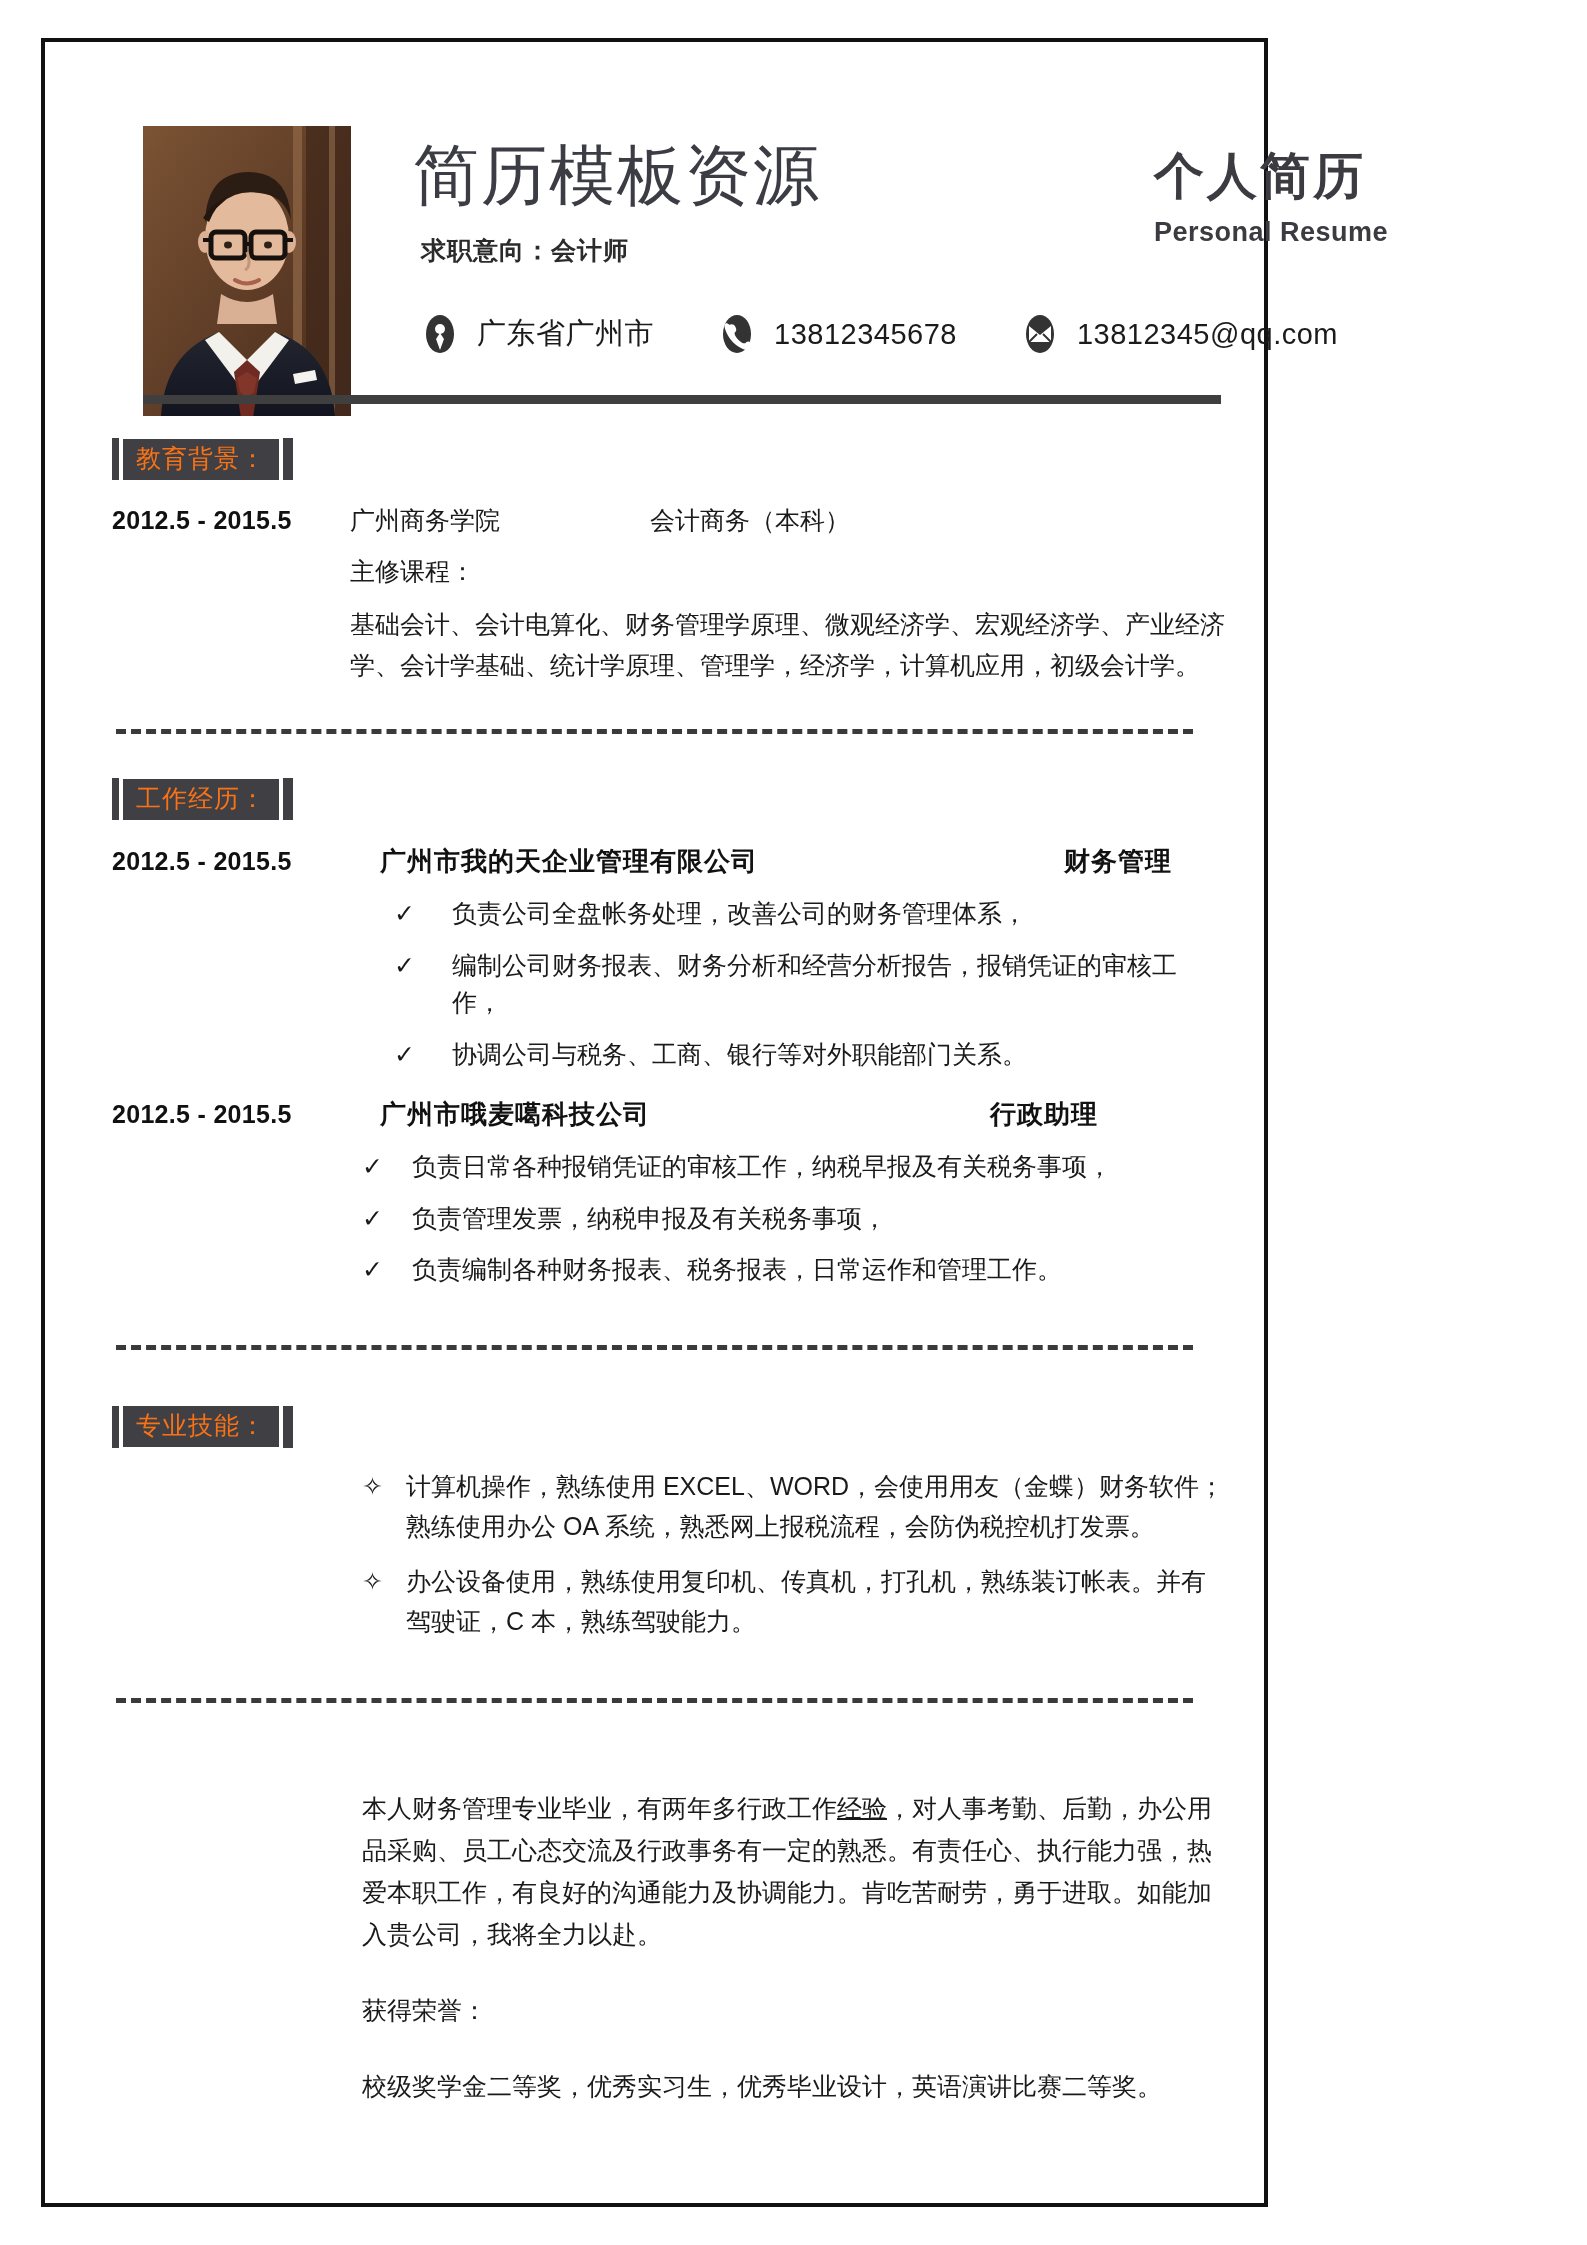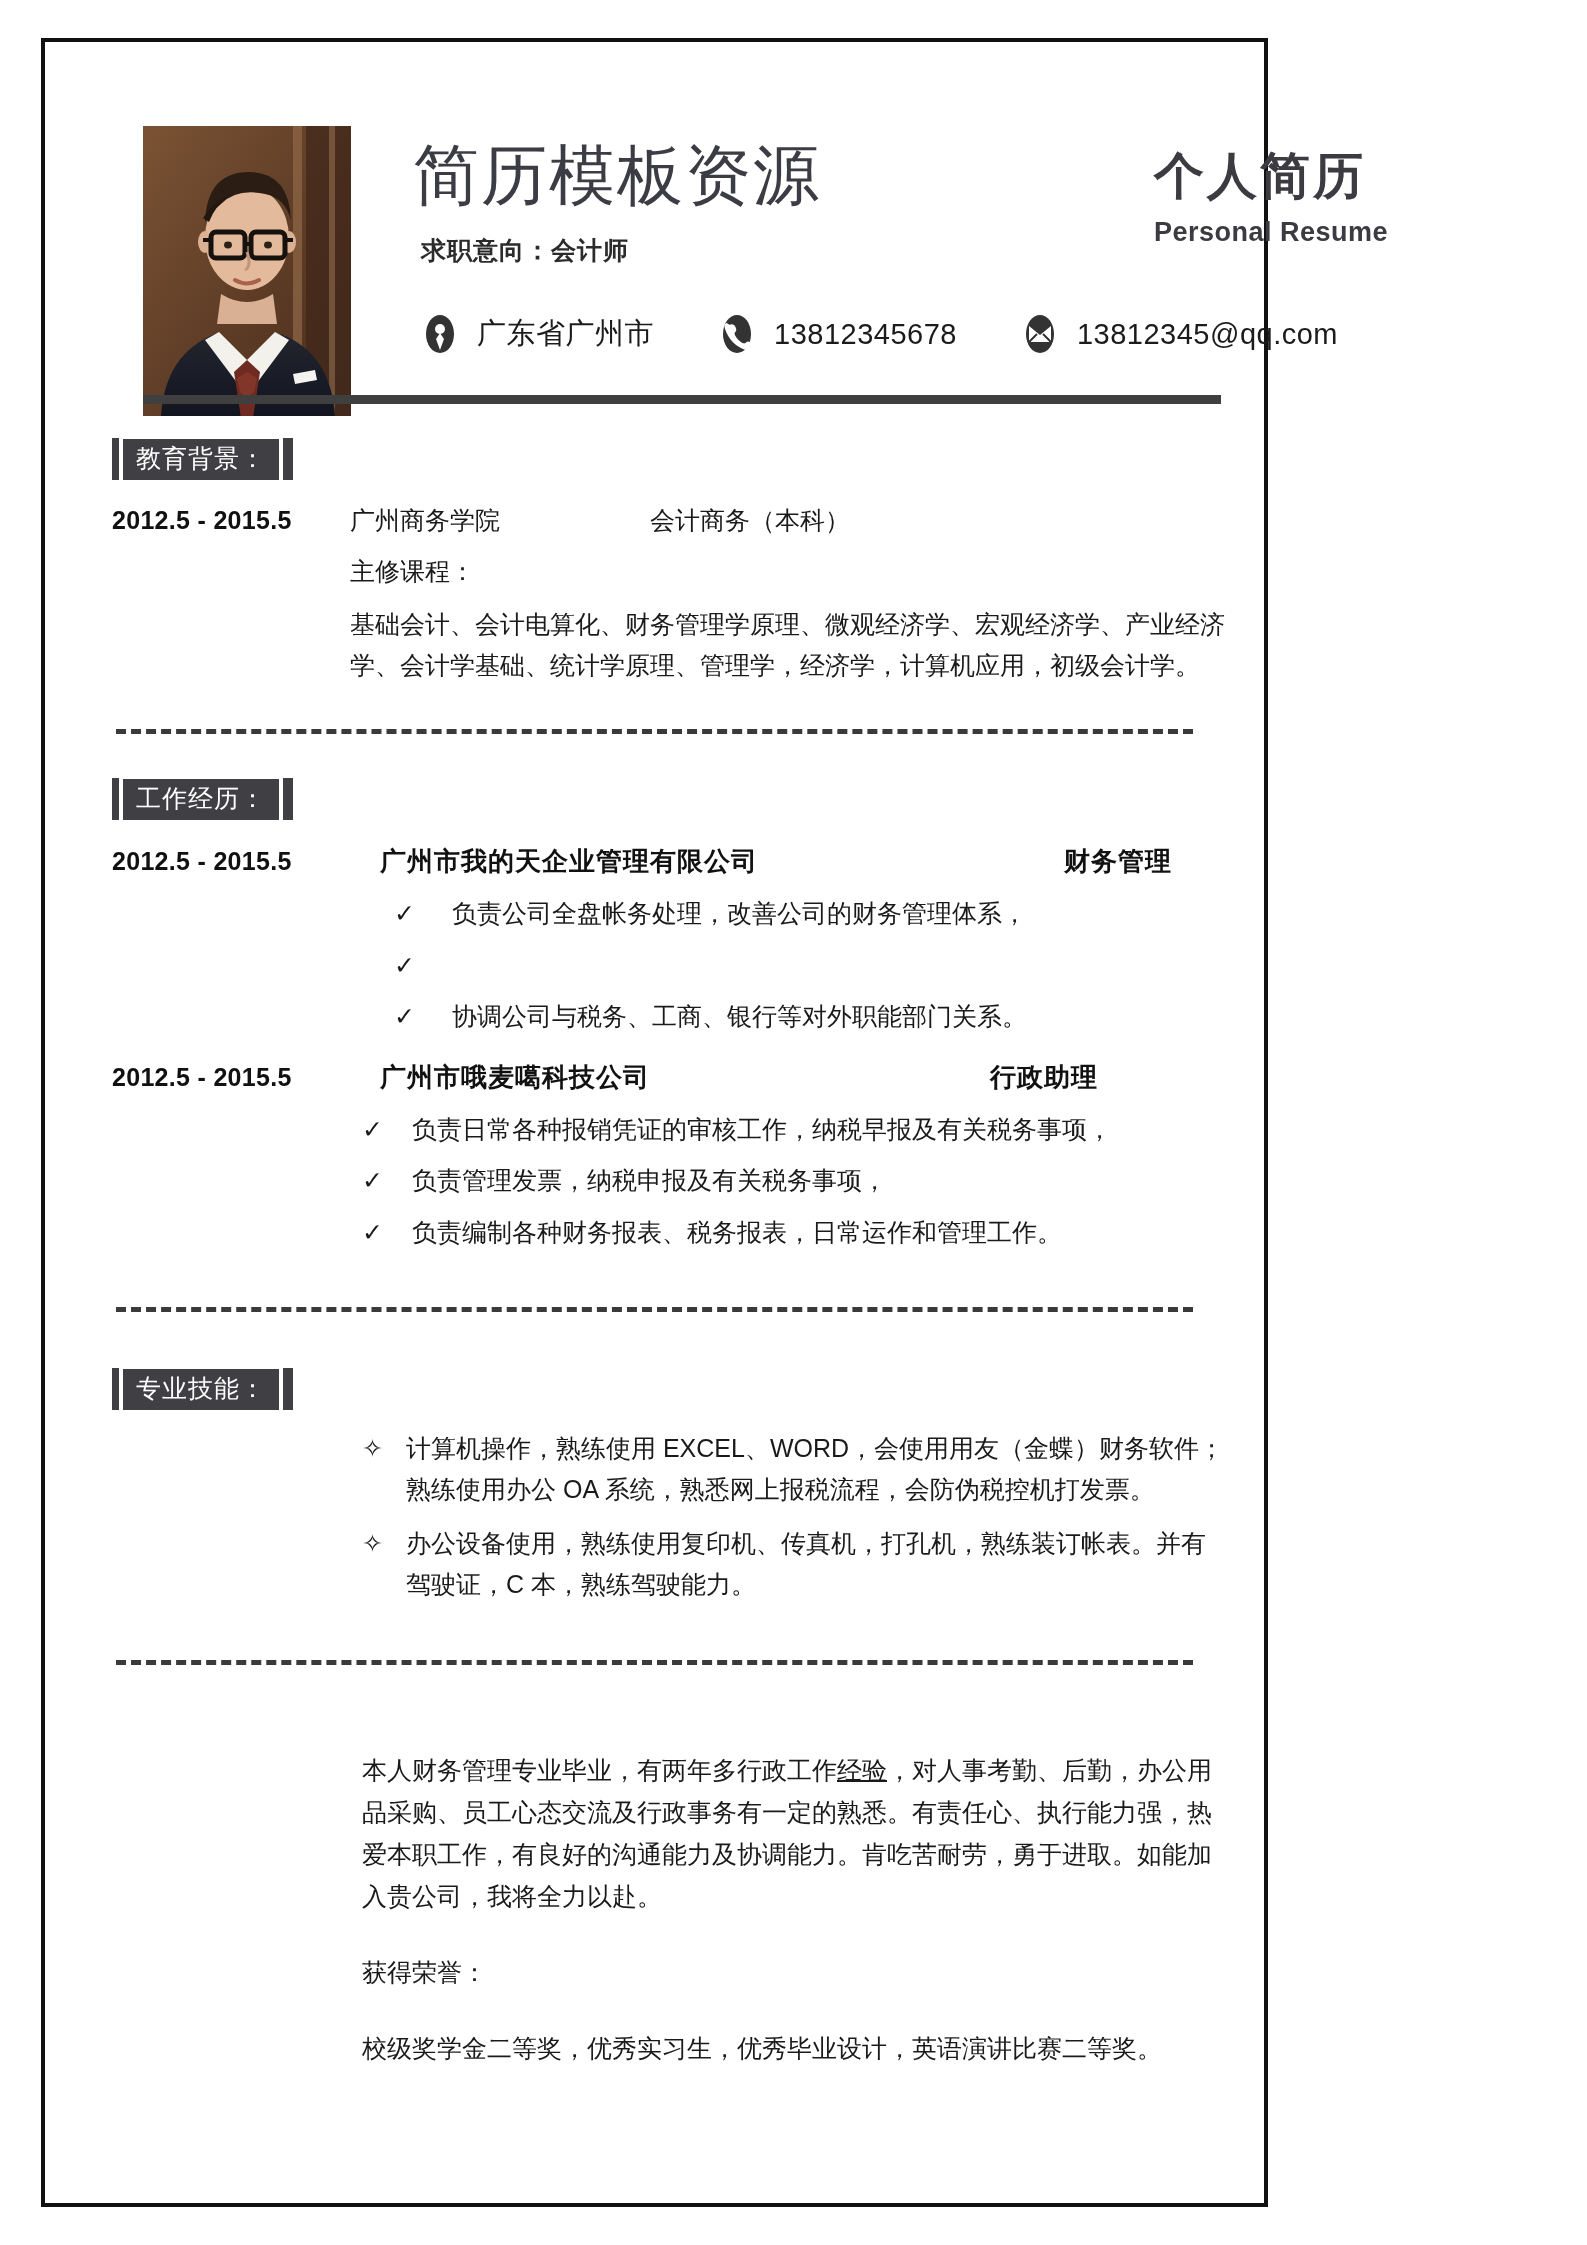--- a/index.html
+++ b/index.html
@@ -149,21 +149,21 @@
     margin-left: 28px;
   }
   .sec-bar-left {
     width: 7px;
     height: 42px;
     background: #3f3f44;
     margin-right: 4px;
   }
   .sec-label {
     background: #3f3f44;
-    color: #ffffff;
+    color: #f97316;
     font-size: 25px;
     font-weight: 500;
     letter-spacing: 1px;
     padding: 7px 13px 9px 13px;
     line-height: 1;
   }
   .sec-bar-right {
     width: 10px;
     height: 42px;
     background: #3f3f44;
@@ -449,20 +449,21 @@
           <span class="job-company">广州市我的天企业管理有限公司</span>
           <span class="job-role">财务管理</span>
         </div>
         <div class="bullets">
           <div class="bullet">
             <span class="bullet-mark">✓</span>
             <span class="bullet-text">负责公司全盘帐务处理，改善公司的财务管理体系，</span>
           </div>
           <div class="bullet">
             <span class="bullet-mark">✓</span>
+            <span class="bullet-text">编制公司财务报表、财务分析和经营分析报告，报销凭证的审核工作，</span>
           </div>
           <div class="bullet">
             <span class="bullet-mark">✓</span>
             <span class="bullet-text">协调公司与税务、工商、银行等对外职能部门关系。</span>
           </div>
         </div>
       </div>
 
       <div class="job" style="margin-top:12px;">
         <div class="job-header">

